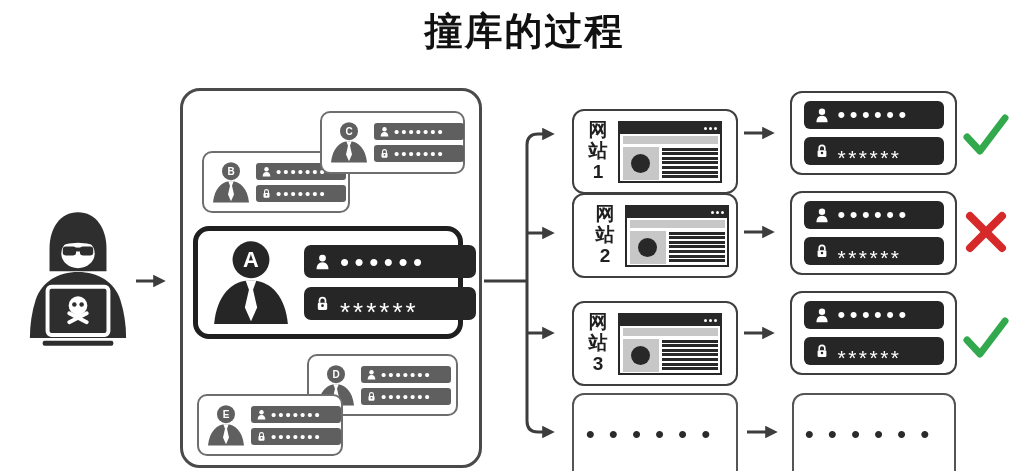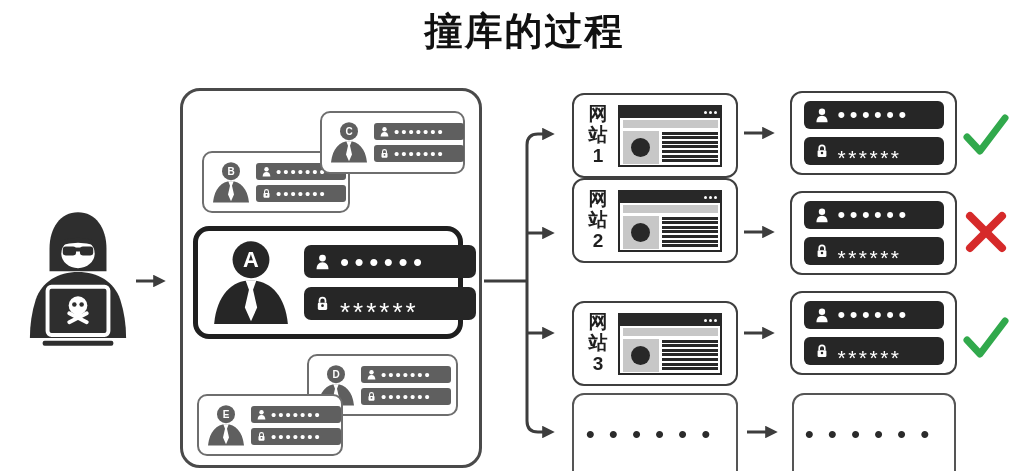--- a/index.html
+++ b/index.html
@@ -247,21 +247,21 @@
       <svg width="11" height="11" viewBox="0 0 20 20">
           <path d="M6.5 9 V6.5 a3.5 3.5 0 0 1 7 0 V9" fill="none" stroke="#fff" stroke-width="2"></path>
           <rect x="4.5" y="9" width="11" height="8.5" rx="1.5" fill="#fff"></rect>
           <circle cx="10" cy="12.6" r="1.6" fill="#5f5f5f"></circle>
         </svg>
       <span class="dots">•••••••</span>
     </div>
   </div>
 </div>
 
-<div class="site" style="top:93px;">
+<div class="site" style="top:109px;">
   <div class="site-label">网站1</div>
   <div class="browser">
     <div class="b-title">
         <i></i>
         <i></i>
         <i></i>
       </div>
     <div class="b-tool"></div>
     <div class="b-body">
       <div class="b-img">
@@ -273,21 +273,21 @@
           <i></i>
           <i></i>
           <i></i>
           <i></i>
           <i></i>
         </div>
     </div>
   </div>
 </div>
 
-<div class="site" style="top:178px;">
+<div class="site" style="top:193px;justify-content:center;">
   <div class="site-label">网站2</div>
   <div class="browser">
     <div class="b-title">
         <i></i>
         <i></i>
         <i></i>
       </div>
     <div class="b-tool"></div>
     <div class="b-body">
       <div class="b-img">

